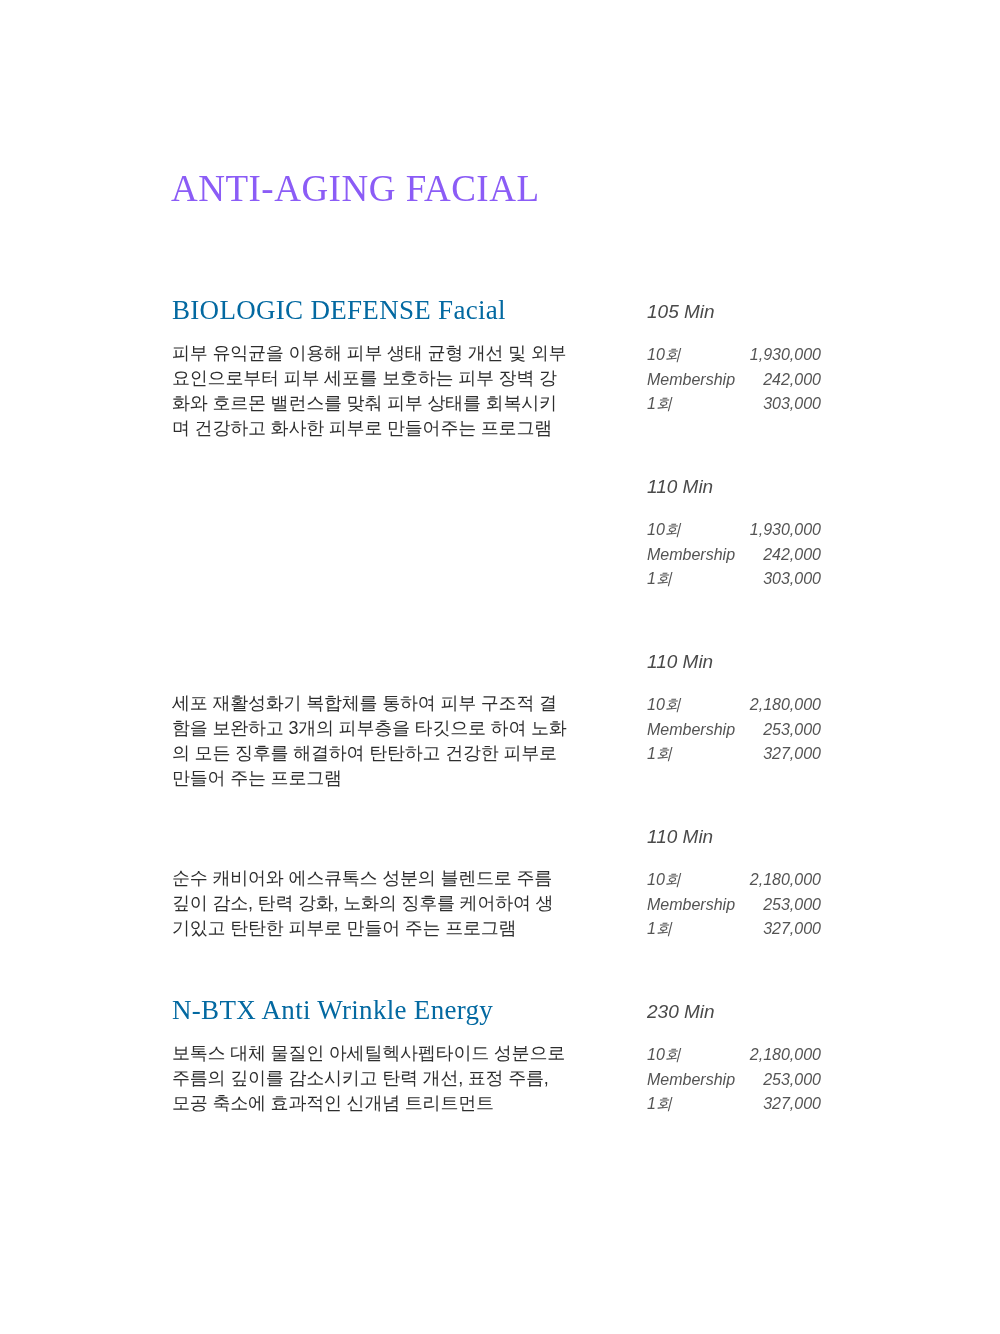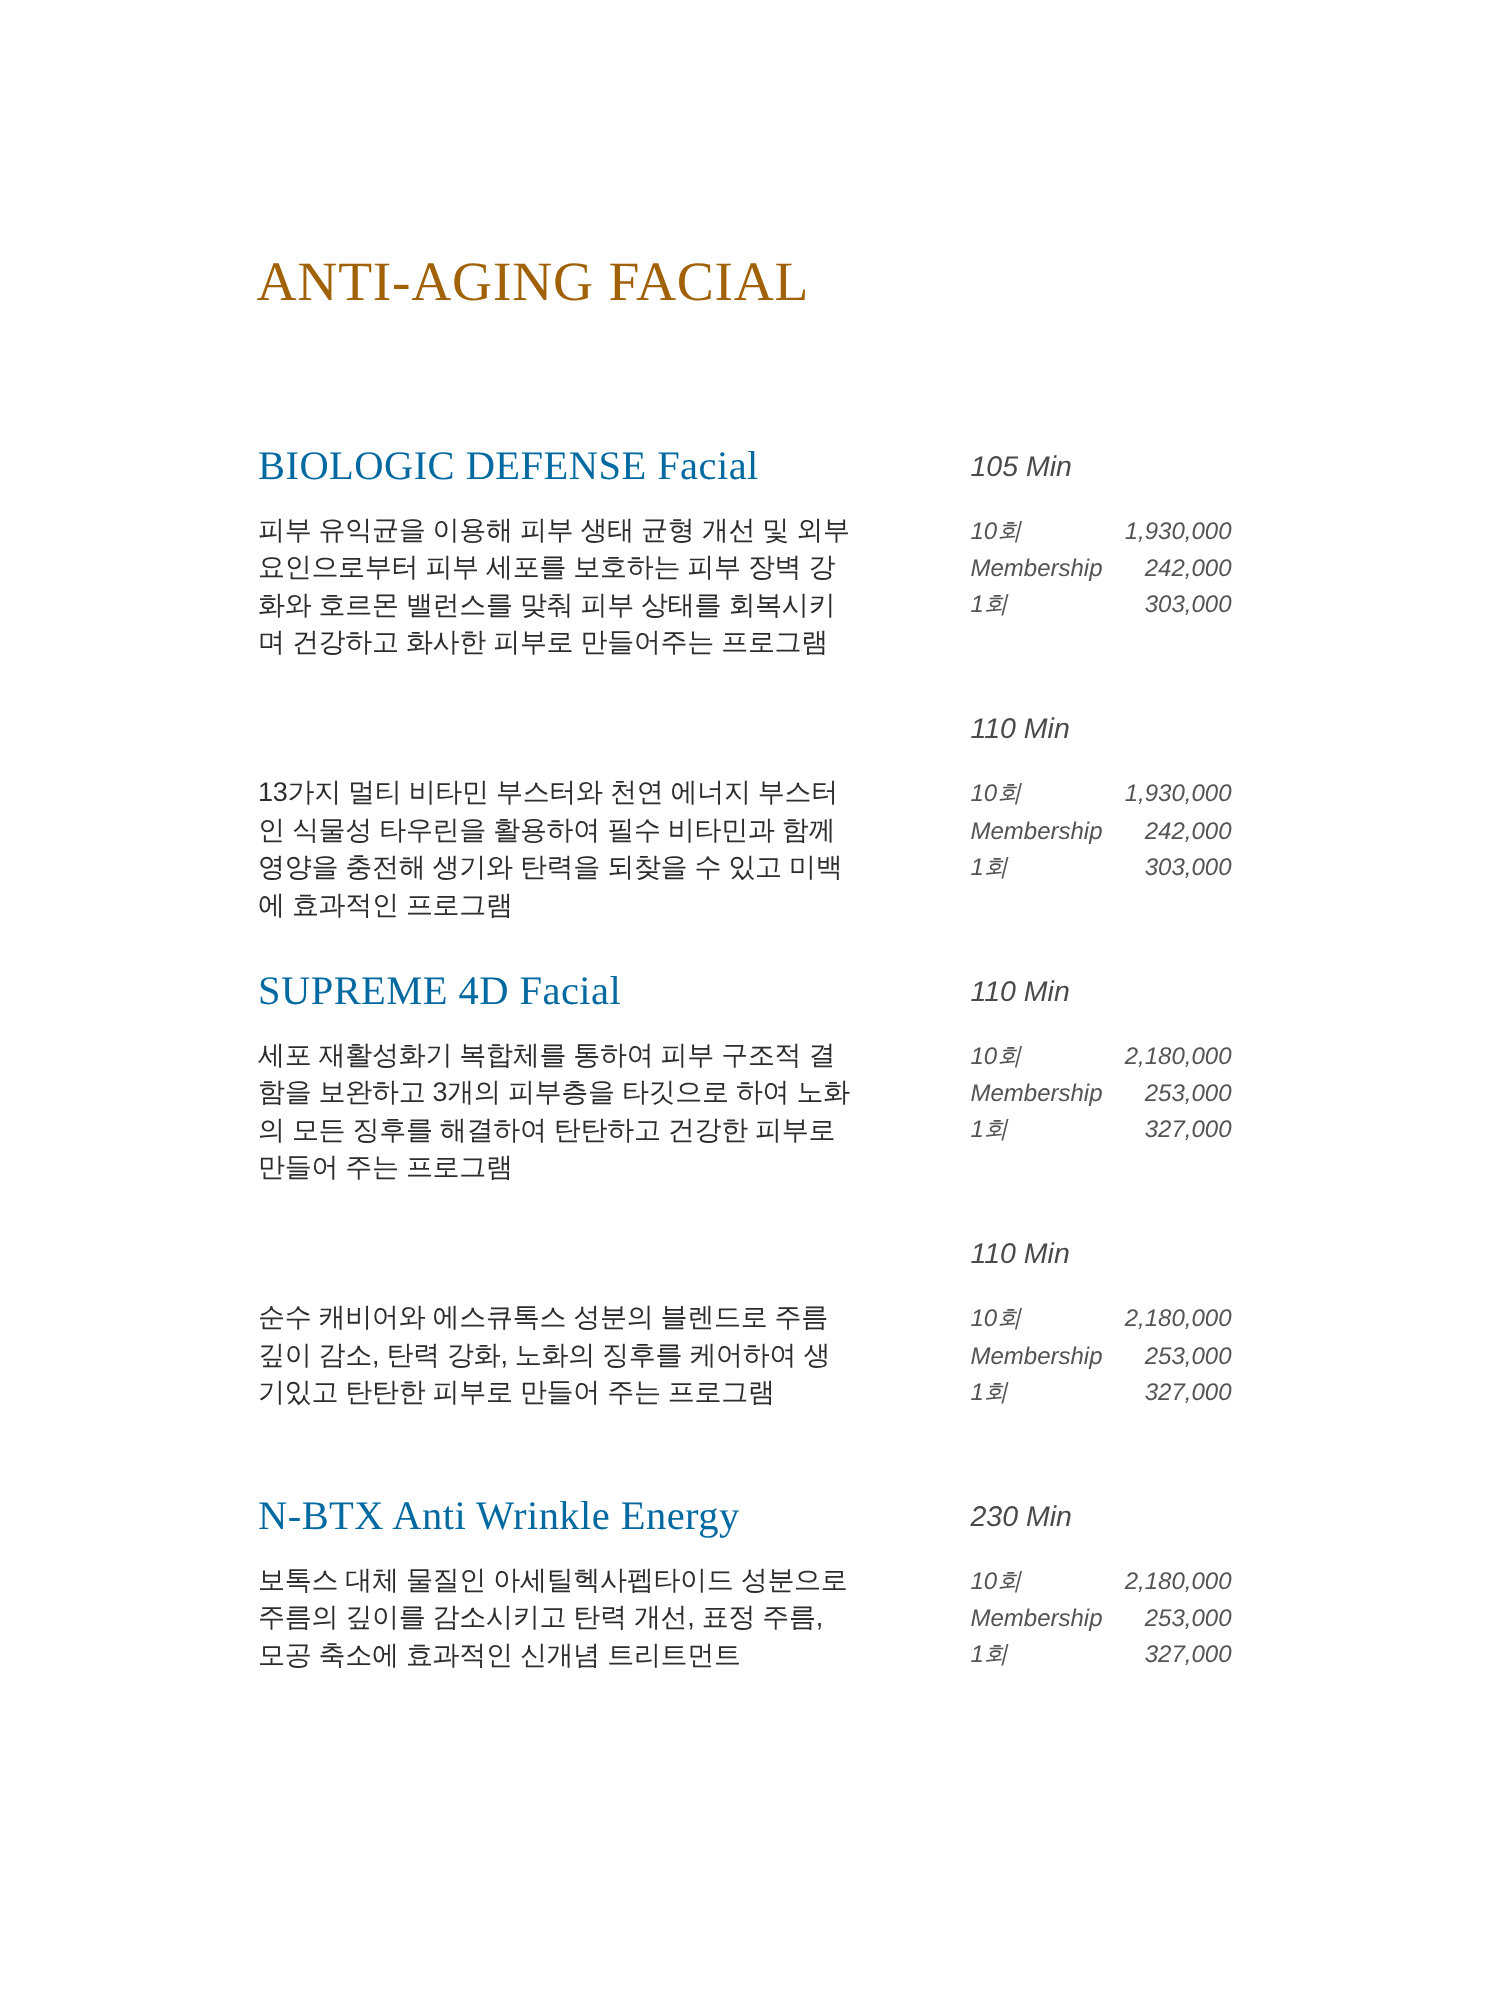--- a/index.html
+++ b/index.html
@@ -16,21 +16,21 @@
     font-family: "Liberation Sans", "DejaVu Sans", sans-serif;
   }
   .page-title {
     position: absolute;
     left: 171px;
     top: 143px;
     font-family: "Liberation Serif", "DejaVu Serif", serif;
     font-size: 37px;
     line-height: 42px;
     letter-spacing: 0.5px;
-    color: #a16207;
+    color: #8b5cf6;
     font-weight: 400;
     white-space: nowrap;
   }
   .sections {
     position: absolute;
     left: 172px;
     top: 299px;
     width: 650px;
   }
   .section {
@@ -115,40 +115,38 @@
         <span class="price-value">242,000</span>
       </div>
       <div class="price-row">
         <span class="price-label">1회</span>
         <span class="price-value">303,000</span>
       </div>
     </div>
   </section>
 
   <section class="section">
-    <p class="treatment-desc">13가지 멀티 비타민 부스터와 천연 에너지 부스터인 식물성 타우린을 활용하여 필수 비타민과 함께 영양을 충전해 생기와 탄력을 되찾을 수 있고 미백에 효과적인 프로그램</p>
     <div class="treatment-duration">110 Min</div>
     <div class="price-table">
       <div class="price-row">
         <span class="price-label">10회</span>
         <span class="price-value">1,930,000</span>
       </div>
       <div class="price-row">
         <span class="price-label">Membership</span>
         <span class="price-value">242,000</span>
       </div>
       <div class="price-row">
         <span class="price-label">1회</span>
         <span class="price-value">303,000</span>
       </div>
     </div>
   </section>
 
   <section class="section">
-    <h2 class="treatment-name">SUPREME 4D Facial</h2>
     <p class="treatment-desc">세포 재활성화기 복합체를 통하여 피부 구조적 결함을 보완하고 3개의 피부층을 타깃으로 하여 노화의 모든 징후를 해결하여 탄탄하고 건강한 피부로 만들어 주는 프로그램</p>
     <div class="treatment-duration">110 Min</div>
     <div class="price-table">
       <div class="price-row">
         <span class="price-label">10회</span>
         <span class="price-value">2,180,000</span>
       </div>
       <div class="price-row">
         <span class="price-label">Membership</span>
         <span class="price-value">253,000</span>

